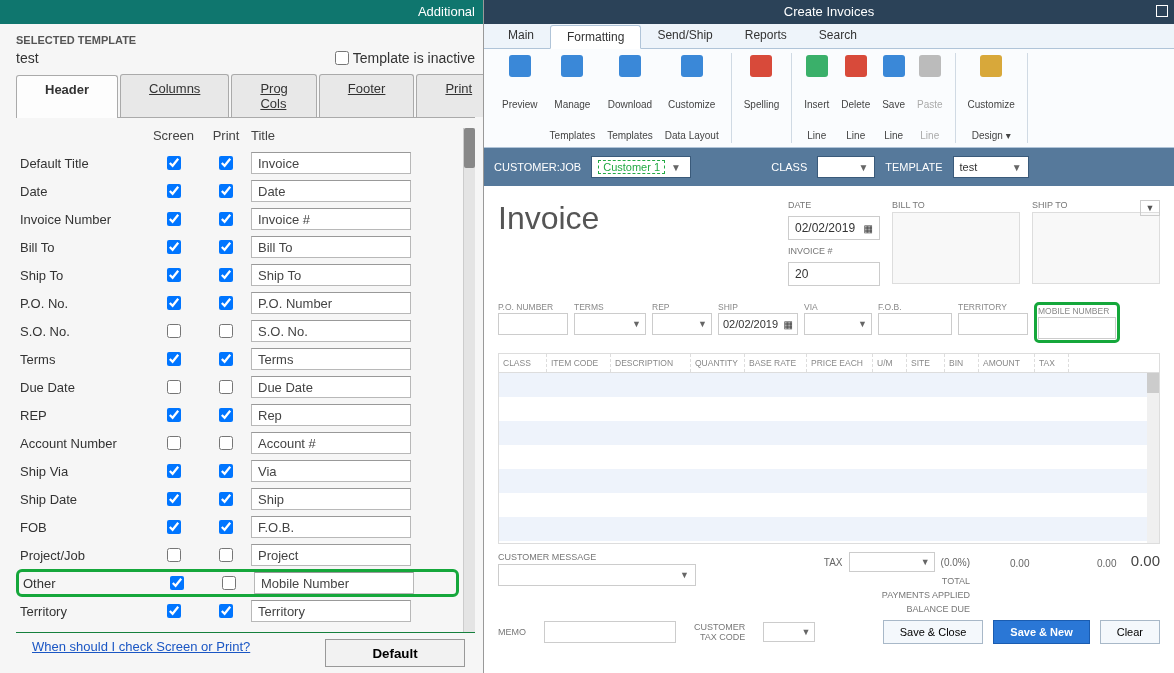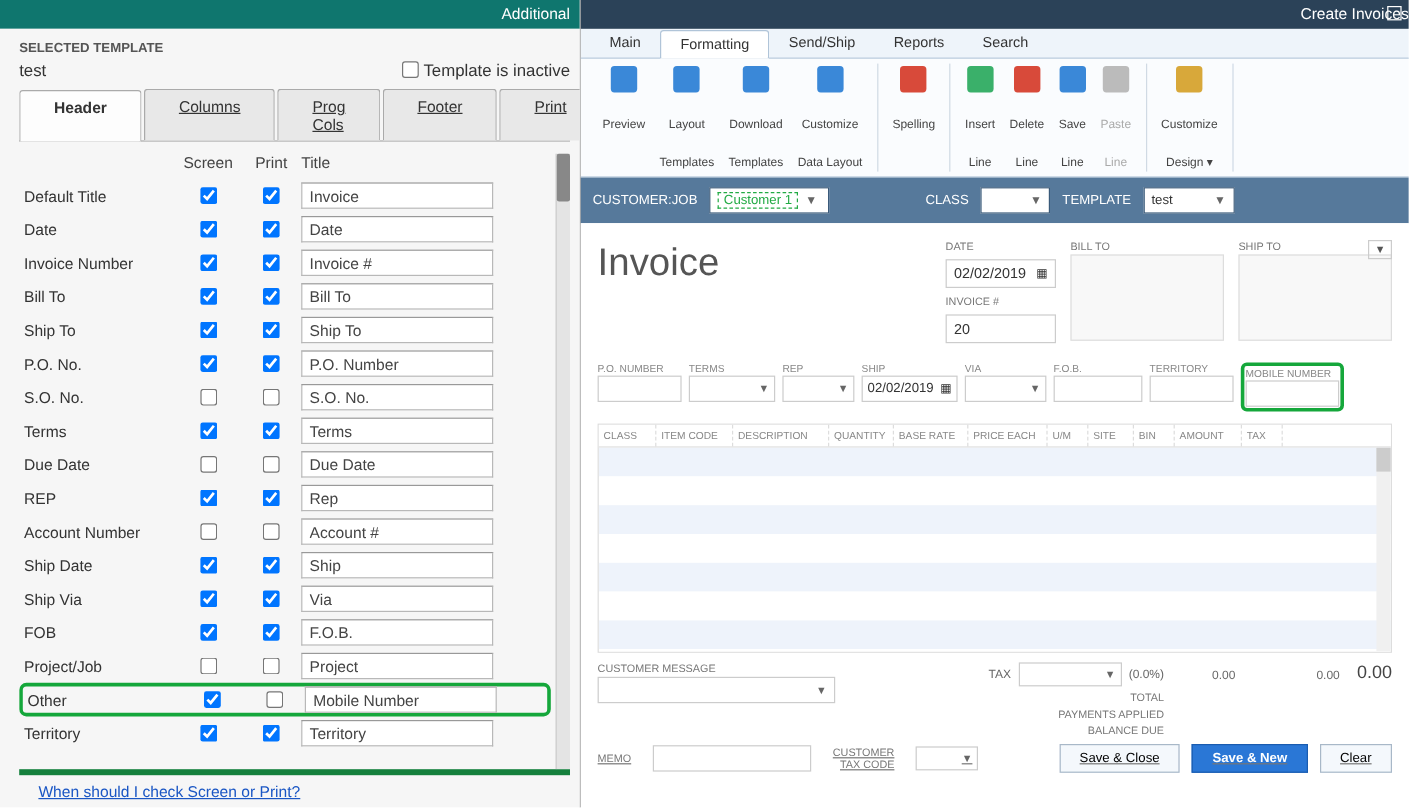--- a/index.html
+++ b/index.html
@@ -27,27 +27,27 @@
   .col-prt { width: 50px; text-align: center; }
   .col-title { flex: 1; }
   .hdr-row { display: flex; align-items: center; height: 28px; font-size: 13px; color: #333; }
   .hdr-row .cb { width: 14px; height: 14px; margin: auto; display: block; }
   .hdr-row input[type=text] { width: 160px; height: 22px; border: 1px solid #b8b8b8; border-top-color: #999; background: #fff; padding: 0 6px; font-size: 13px; color: #444; }
   .hl-green { border: 3px solid #15a73b; border-radius: 6px; }
   
   .scroll-v { width: 12px; background: #e4e4e4; border-left: 1px solid #ccc; margin-left: 4px; position: relative; }
   .scroll-v .thumb { position: absolute; top: 0; left: 0; right: 0; height: 40px; background: #888; border-radius: 2px; }
   
-  .left-footer { display: flex; justify-content: space-between; align-items: flex-start; padding: 6px 10px 6px 16px; border-top: 5px solid #15803d; }
+  .left-footer { display: flex; justify-content: space-between; align-items: flex-start; padding: 6px 10px 6px 16px; border-top: 1px solid #15803d; }
   .link { color: #1a56c4; text-decoration: underline; font-size: 13px; cursor: pointer; }
   .btn-default { width: 140px; height: 28px; border: 1px solid #999; background: #f2f2f2; font-weight: bold; cursor: pointer; }
   
   
   .right-panel { flex: 1; height: 100%; display: flex; flex-direction: column; }
-  .right-titlebar { background: #2b4258; color: #fff; text-align: right; font-size: 13px; height: 24px; line-height: 24px; position: relative; }
+  .right-titlebar { background: #2b4258; color: #fff; text-align: center; font-size: 13px; height: 24px; line-height: 24px; position: relative; }
   .right-titlebar .sq { position: absolute; right: 6px; top: 5px; width: 12px; height: 12px; border: 1px solid #fff; }
   
   .ribbon-tabs { display: flex; background: #eef4fa; border-bottom: 1px solid #b0c4d8; padding: 0 8px; }
   .rtab { padding: 4px 16px; font-size: 12px; color: #333; cursor: pointer; }
   .rtab.active { background: #fff; border: 1px solid #b0c4d8; border-bottom: 1px solid #fff; border-radius: 3px 3px 0 0; position: relative; top: 1px; }
   
   .ribbon { display: flex; background: #fafcfe; padding: 4px 6px; border-bottom: 1px solid #b0c4d8; }
   .rgroup { display: flex; border-right: 1px solid #d0dae4; padding: 0 6px; }
   .rbtn { display: flex; flex-direction: column; align-items: center; justify-content: flex-start; padding: 2px 6px; cursor: pointer; font-size: 10px; color: #444; text-align: center; line-height: 11px; gap: 20px; }
   .rbtn.disabled { color: #aaa; }
@@ -90,21 +90,21 @@
   
   .totals { display: flex; justify-content: flex-end; margin-top: 8px; align-items: flex-start; gap: 20px; }
   .totals .cust-msg { margin-right: auto; font-size: 9px; color: #777; }
   .totals .cust-msg .dd2 { width: 198px; height: 22px; border: 1px solid #ccc; background: #fff; margin-top: 2px; display: flex; align-items: center; }
   .totals .tax-row { display: flex; align-items: center; gap: 6px; font-size: 10px; color: #666; }
   .totals .tax-row .dd3 { width: 86px; height: 20px; border: 1px solid #ccc; background: #fff; display: flex; align-items: center; }
   .totals .tot-col { display: flex; flex-direction: row; gap: 4px; align-items: flex-end; font-size: 10px; color: #666; width: 170px; }
   .totals .tot-col .line { display: flex; width: 100%; justify-content: space-between; }
   .totals .tot-col .big { font-size: 15px; color: #444; }
   
-  .memo-row { display: flex; align-items: center; gap: 18px; margin-top: 6px; font-size: 9px; color: #777; text-decoration: underline; }
+  .memo-row { display: flex; align-items: center; gap: 18px; margin-top: 6px; font-size: 9px; color: #777; }
   .memo-row .memo-in { width: 132px; height: 22px; border: 1px solid #ccc; background: #fff; }
   .memo-row .ctc { text-align: right; line-height: 10px; }
   .memo-row .ctcdd { width: 52px; height: 20px; border: 1px solid #ccc; background: #fff; display: flex; align-items: center; }
   
   .btn-row { margin-left: auto; display: flex; gap: 10px; }
   .abtn { height: 24px; padding: 0 16px; border: 1px solid #a8b8c8; background: #f4f8fc; font-size: 11px; cursor: pointer; }
   .abtn.primary { background: #2a77d6; color: #fff; border-color: #1a5cb0; font-weight: bold; }
 </style>
 </head>
 <body>
@@ -241,38 +241,38 @@
               <div class="col-label">Account Number</div>
               <div class="col-scr">
                 <input type="checkbox" class="cb" style="">
               </div>
               <div class="col-prt">
                 <input type="checkbox" class="cb" style="">
               </div>
               <div class="col-title"><input type="text" value="Account #" style=""></div>
             </div>
             <div class="hdr-row">
+              <div class="col-label">Ship Via</div>
+              <div class="col-scr">
+                <input type="checkbox" class="cb" checked="" style="">
+              </div>
+              <div class="col-prt">
+                <input type="checkbox" class="cb" checked="" style="">
+              </div>
+              <div class="col-title"><input type="text" value="Via" style=""></div>
+            </div>
+            <div class="hdr-row">
               <div class="col-label">Ship Date</div>
               <div class="col-scr">
                 <input type="checkbox" class="cb" checked="" style="">
               </div>
               <div class="col-prt">
                 <input type="checkbox" class="cb" checked="" style="">
               </div>
               <div class="col-title"><input type="text" value="Ship" style=""></div>
-            </div>
-            <div class="hdr-row">
-              <div class="col-label">Ship Via</div>
-              <div class="col-scr">
-                <input type="checkbox" class="cb" checked="" style="">
-              </div>
-              <div class="col-prt">
-                <input type="checkbox" class="cb" checked="" style="">
-              </div>
-              <div class="col-title"><input type="text" value="Via" style=""></div>
             </div>
             <div class="hdr-row">
               <div class="col-label">FOB</div>
               <div class="col-scr">
                 <input type="checkbox" class="cb" checked="" style="">
               </div>
               <div class="col-prt">
                 <input type="checkbox" class="cb" checked="" style="">
               </div>
               <div class="col-title"><input type="text" value="F.O.B." style=""></div>
@@ -309,20 +309,21 @@
             </div>
           </div>
       </div>
       <div class="scroll-v">
           <div class="thumb"></div>
         </div>
     </div>
 
     <div class="left-footer">
       <span class="link">When should I check Screen or Print?</span>
+      <button class="btn-default">Default</button>
     </div>
   </div>
 </div>
 
 <div class="right-panel">
   <div class="right-titlebar">
     <span>Create Invoices</span>
     <span class="sq"></span>
   </div>
   <div class="ribbon-tabs" id="ribbon-tabs">
@@ -333,21 +334,21 @@
       <div class="rtab">Search</div>
     </div>
   <div class="ribbon" id="ribbon">
       <div class="rgroup">
         <div class="rbtn">
           <div class="ic" style="background: rgb(58, 136, 216); border-radius: 3px;"></div>
           <div>Preview</div>
         </div>
         <div class="rbtn">
           <div class="ic" style="background: rgb(58, 136, 216); border-radius: 3px;"></div>
-          <div>Layout</div>
+          <div>Manage</div>
           <div>Templates</div>
         </div>
         <div class="rbtn">
           <div class="ic" style="background: rgb(58, 136, 216); border-radius: 3px;"></div>
           <div>Download</div>
           <div>Templates</div>
         </div>
         <div class="rbtn">
           <div class="ic" style="background: rgb(58, 136, 216); border-radius: 3px;"></div>
           <div>Customize</div>

